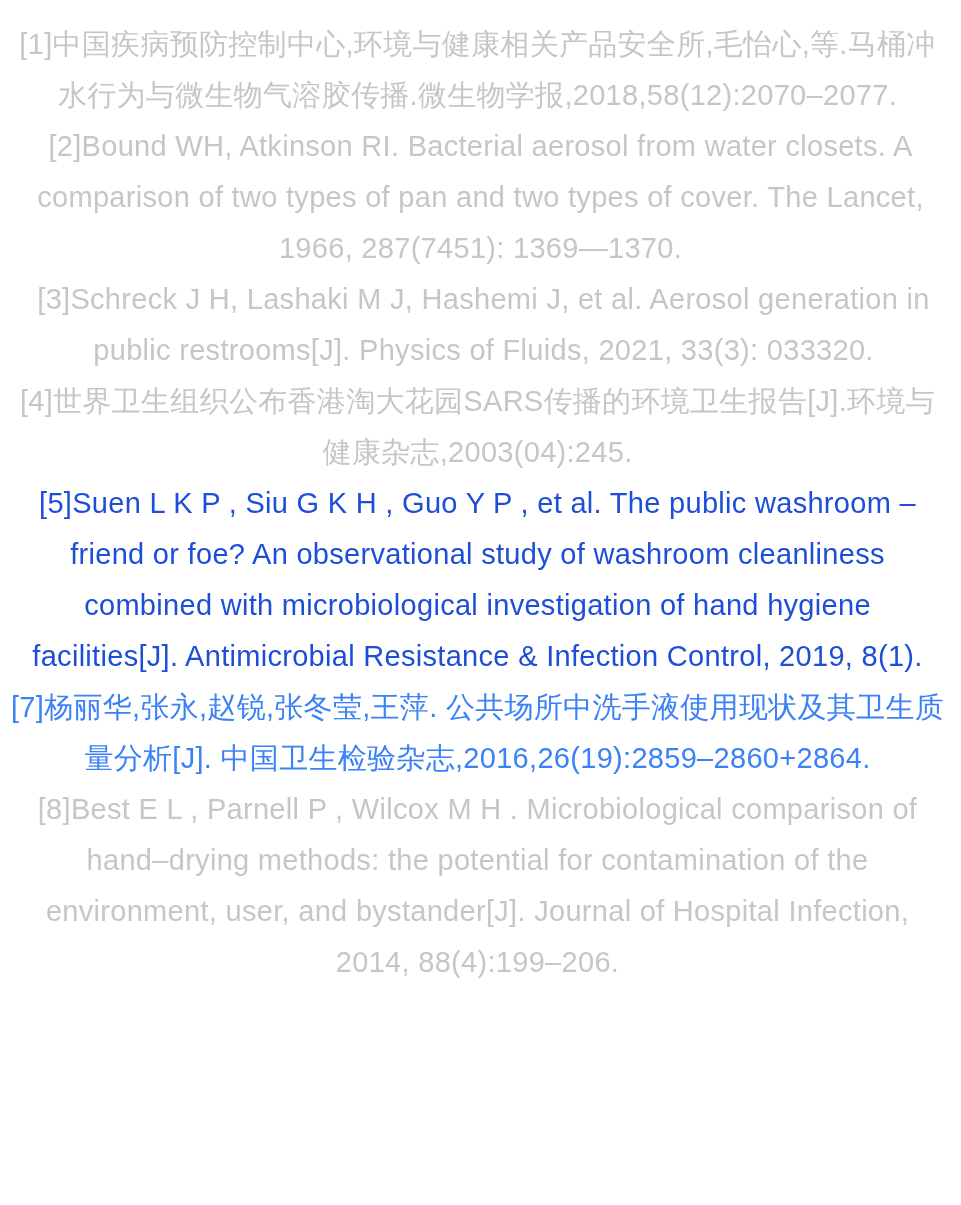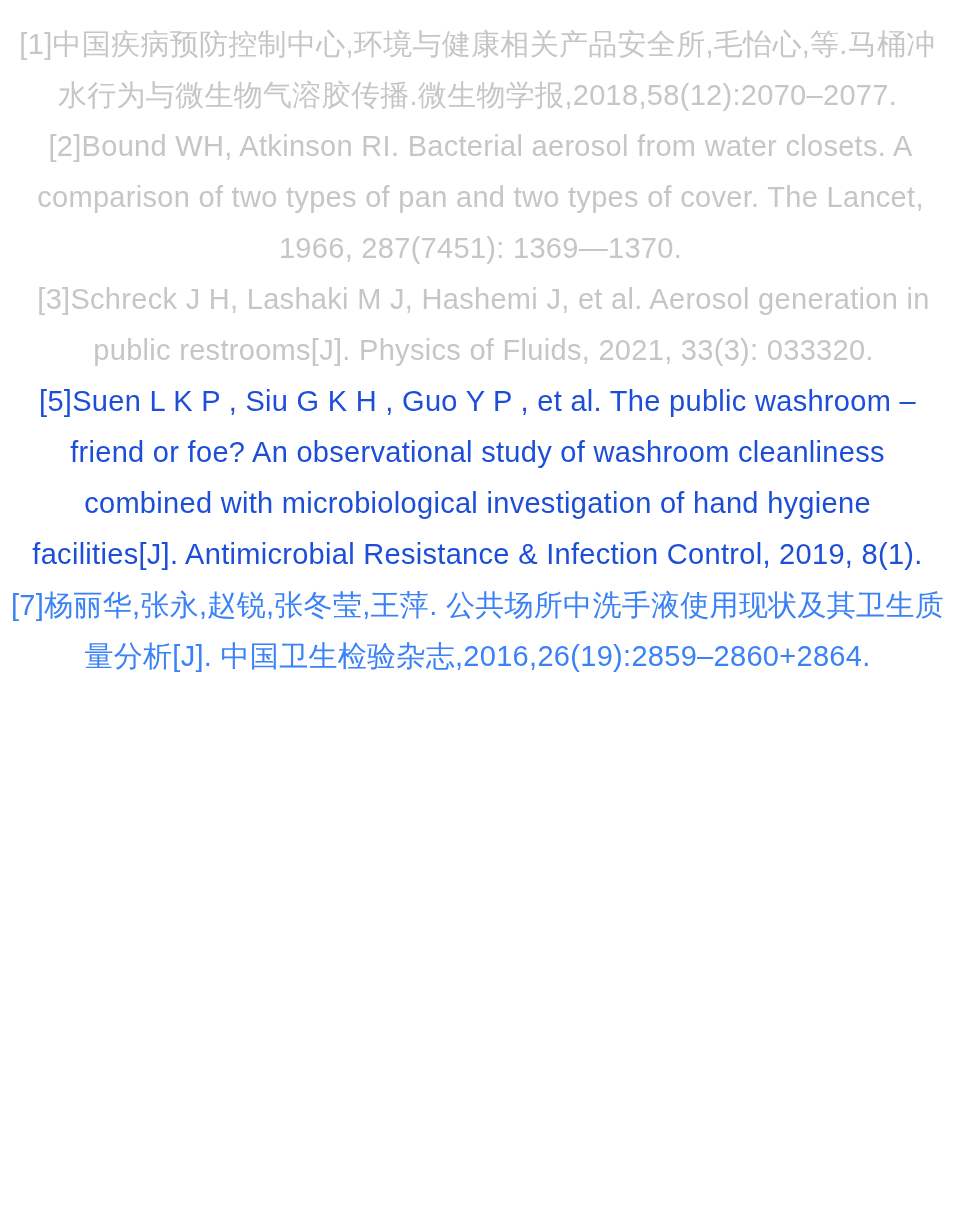--- a/index.html
+++ b/index.html
@@ -36,16 +36,18 @@
   }
 </style>
 </head>
 <body style="background: rgb(255, 255, 255);">
 
 <div class="doc-page">
   <div class="reference-list">
     <p class="reference-item" style="color: rgb(198, 198, 198);">[1]中国疾病预防控制中心,环境与健康相关产品安全所,毛怡心,等.马桶冲水行为与微生物气溶胶传播.微生物学报,2018,58(12):2070–2077.</p>
     <p class="reference-item" style="color: rgb(198, 198, 198); margin-left: 6px;">[2]Bound WH, Atkinson RI. Bacterial aerosol from water closets. A comparison of two types of pan and two types of cover. The Lancet, 1966, 287(7451): 1369—1370.</p>
     <p class="reference-item" style="color: rgb(198, 198, 198); margin-left: 12px;">[3]Schreck J H, Lashaki M J, Hashemi J, et al. Aerosol generation in public restrooms[J]. Physics of Fluids, 2021, 33(3): 033320.</p>
+    <p class="reference-item" style="color: rgb(198, 198, 198);">[4]世界卫生组织公布香港淘大花园SARS传播的环境卫生报告[J].环境与健康杂志,2003(04):245.</p>
     <p class="reference-item" style="color: #1d4ed8;">[5]Suen L K P , Siu G K H , Guo Y P , et al. The public washroom – friend or foe? An observational study of washroom cleanliness combined with microbiological investigation of hand hygiene facilities[J]. Antimicrobial Resistance &amp; Infection Control, 2019, 8(1).</p>
     <p class="reference-item" style="color: #3b82f6;">[7]杨丽华,张永,赵锐,张冬莹,王萍. 公共场所中洗手液使用现状及其卫生质量分析[J]. 中国卫生检验杂志,2016,26(19):2859–2860+2864.</p>
+    <p class="reference-item" style="color: rgb(198, 198, 198);">[8]Best E L , Parnell P , Wilcox M H . Microbiological comparison of hand–drying methods: the potential for contamination of the environment, user, and bystander[J]. Journal of Hospital Infection, 2014, 88(4):199–206.</p>
   </div>
 </div>
 
 </body></html>

